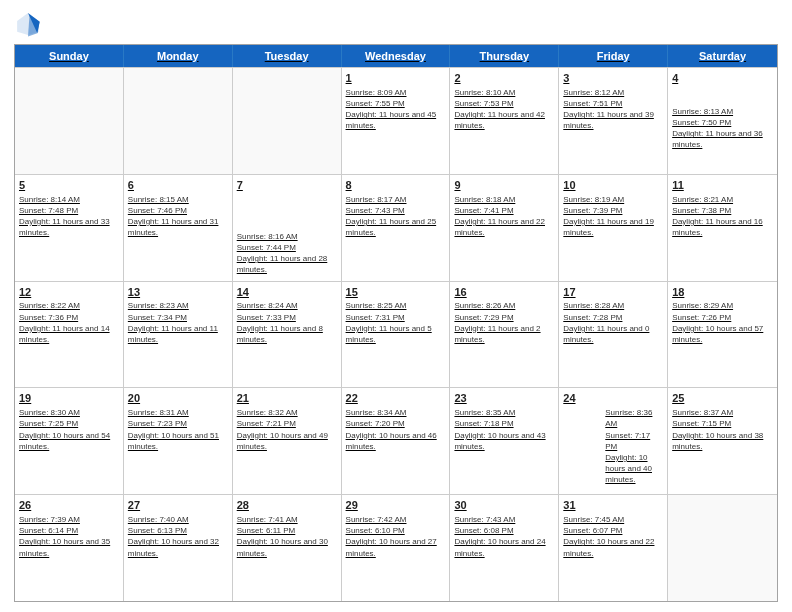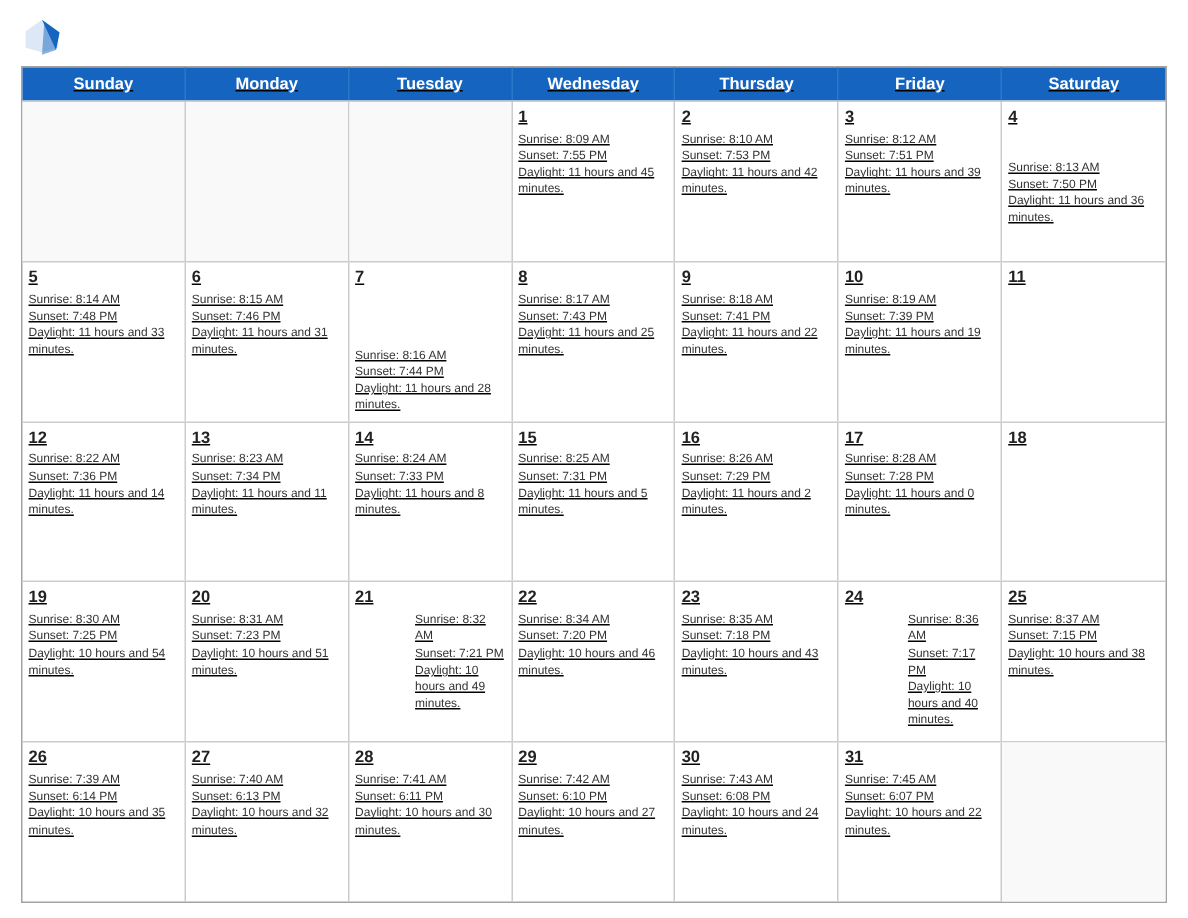--- a/index.html
+++ b/index.html
@@ -202,20 +202,23 @@
 Daylight: 11 hours and 22 minutes.</div>
           </div>
           <div class="cal-cell">
             <div class="day-num">10</div>
             <div class="cell-text" style="white-space: pre-line;">Sunrise: 8:19 AM
 Sunset: 7:39 PM
 Daylight: 11 hours and 19 minutes.</div>
           </div>
           <div class="cal-cell">
             <div class="day-num">11</div>
+            <div class="cell-text" style="white-space: pre-line;">Sunrise: 8:21 AM
+Sunset: 7:38 PM
+Daylight: 11 hours and 16 minutes.</div>
           </div>
         </div>
         <div class="cal-row">
           <div class="cal-cell">
             <div class="day-num">12</div>
             <div class="cell-text" style="white-space: pre-line;">Sunrise: 8:22 AM
 Sunset: 7:36 PM
 Daylight: 11 hours and 14 minutes.</div>
           </div>
           <div class="cal-cell">
@@ -243,38 +246,41 @@
 Daylight: 11 hours and 2 minutes.</div>
           </div>
           <div class="cal-cell">
             <div class="day-num">17</div>
             <div class="cell-text" style="white-space: pre-line;">Sunrise: 8:28 AM
 Sunset: 7:28 PM
 Daylight: 11 hours and 0 minutes.</div>
           </div>
           <div class="cal-cell">
             <div class="day-num">18</div>
+            <div class="cell-text" style="white-space: pre-line;">Sunrise: 8:29 AM
+Sunset: 7:26 PM
+Daylight: 10 hours and 57 minutes.</div>
           </div>
         </div>
         <div class="cal-row">
           <div class="cal-cell">
             <div class="day-num">19</div>
             <div class="cell-text" style="white-space: pre-line;">Sunrise: 8:30 AM
 Sunset: 7:25 PM
 Daylight: 10 hours and 54 minutes.</div>
           </div>
           <div class="cal-cell">
             <div class="day-num">20</div>
             <div class="cell-text" style="white-space: pre-line;">Sunrise: 8:31 AM
 Sunset: 7:23 PM
 Daylight: 10 hours and 51 minutes.</div>
           </div>
           <div class="cal-cell">
             <div class="day-num">21</div>
-            <div class="cell-text" style="white-space: pre-line; margin-left: 40px;">Sunrise: 8:32 AM
+            <div class="cell-text" style="white-space: pre-line;">Sunrise: 8:32 AM
 Sunset: 7:21 PM
 Daylight: 10 hours and 49 minutes.</div>
           </div>
           <div class="cal-cell">
             <div class="day-num">22</div>
             <div class="cell-text" style="white-space: pre-line;">Sunrise: 8:34 AM
 Sunset: 7:20 PM
 Daylight: 10 hours and 46 minutes.</div>
           </div>
           <div class="cal-cell">

